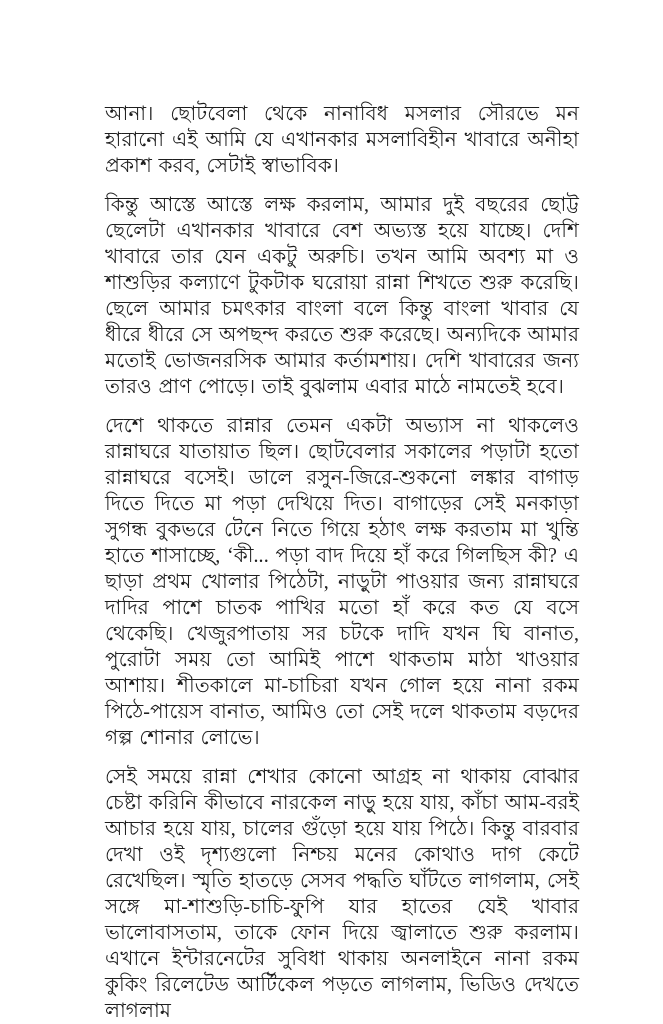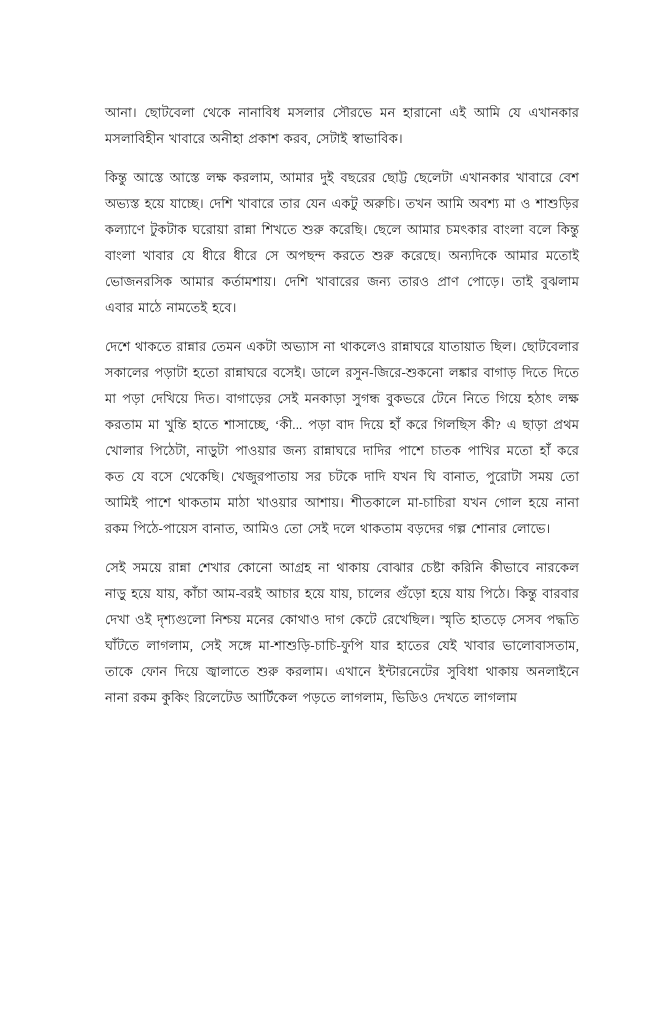--- a/index.html
+++ b/index.html
@@ -18,21 +18,21 @@
     box-sizing: border-box;
   }
   .text-block {
     position: absolute;
     left: 105px;
     top: 100px;
     width: 474px;
   }
   .text-block p {
     margin: 0 0 13px 0;
-    font-size: 13px;
+    font-size: 20px;
     line-height: 26px;
     text-align: justify;
     text-justify: inter-word;
     letter-spacing: 0.1px;
     word-spacing: 1.5px;
   }
   .page-footer {
     position: absolute;
     left: 105px;
     top: 928px;

